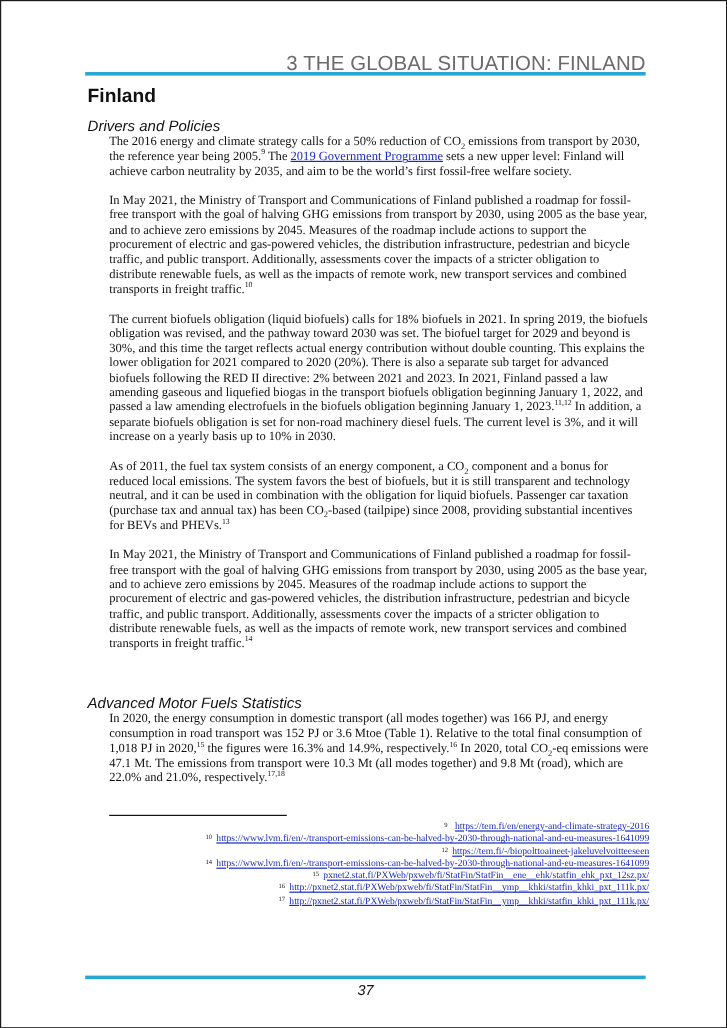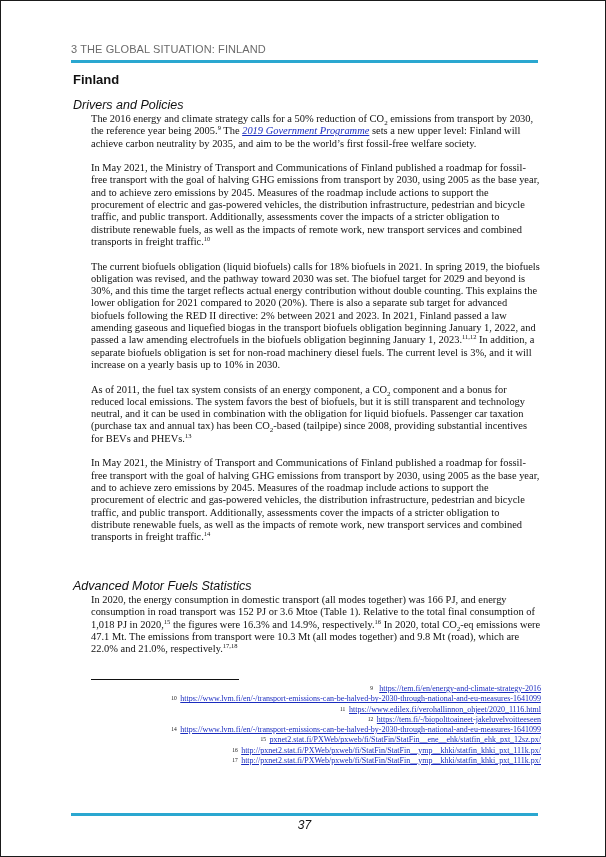--- a/index.html
+++ b/index.html
@@ -3,44 +3,44 @@
 <meta charset="utf-8">
 <style>
   html, body { margin: 0; padding: 0; background: #ffffff; }
   body { width: 606px; height: 857px; position: relative; overflow: hidden; }
   .page {
     position: absolute; left: 0; top: 0; width: 604px; height: 855px;
     border: 1px solid #1a1a1a; background: #fff;
   }
   .running-head {
     position: absolute; left: 70px; width: 467px; top: 42px;
-    text-align: left; font-family: "Liberation Sans", sans-serif;
-    font-size: 11px; color: #6b6b6b; letter-spacing: 0.1px;
+    text-align: right; font-family: "Liberation Sans", sans-serif;
+    font-size: 17px; color: #6b6b6b; letter-spacing: 0.1px;
   }
   .rule {
     position: absolute; left: 70px; width: 467px; height: 3px; background: #2aa7d0;
   }
   .rule.top { top: 59px; }
   .rule.bottom { top: 812px; }
   .h1 {
     position: absolute; left: 72px; top: 71px;
-    font-family: "Liberation Sans", sans-serif; font-weight: bold; font-size: 13px; color: #111;
+    font-family: "Liberation Sans", sans-serif; font-weight: bold; font-size: 16px; color: #111;
   }
   .h2 {
     position: absolute; left: 72px;
     font-family: "Liberation Sans", sans-serif; font-style: italic; font-size: 12.5px; color: #111;
   }
   .body-text {
     position: absolute; left: 90px; width: 450px;
     font-family: "Liberation Serif", serif; font-size: 10.45px; line-height: 12.3px; color: #111;
   }
   .body-text p { margin: 0 0 12.3px 0; }
   sup { font-size: 6.5px; line-height: 0; vertical-align: super; }
   sub { font-size: 7px; line-height: 0; vertical-align: sub; }
-  a.link { color: #1a2bbf; text-decoration: underline; font-style: italic; }
+  a.link { color: #1a2bbf; text-decoration: underline; }
   .fn-rule {
     position: absolute; left: 90px; top: 678px; width: 148px; height: 1px; background: #111;
   }
   .footnotes {
     position: absolute; left: 90px; top: 683px; width: 450px;
     font-family: "Liberation Serif", serif; font-size: 8px; line-height: 10.3px; color: #111;
   }
   .fn { display: flex; white-space: nowrap; justify-content: flex-end; }
   .fn-num { width: 9px; font-size: 5.5px; line-height: 8px; vertical-align: top; flex: 0 0 9px; }
   .fn-text { color: #111; }
@@ -85,24 +85,20 @@
   <div class="footnotes">
     <div class="fn">
         <span class="fn-num">9</span>
         <span class="fn-text"><a>https://tem.fi/en/energy-and-climate-strategy-2016</a></span>
       </div>
     <div class="fn">
         <span class="fn-num">10</span>
         <span class="fn-text"><a>https://www.lvm.fi/en/-/transport-emissions-can-be-halved-by-2030-through-national-and-eu-measures-1641099</a></span>
       </div>
     <div class="fn">
-        <span class="fn-num">11</span>
-        <span class="fn-text"><a>https://www.edilex.fi/verohallinnon_ohjeet/2020_1116.html</a></span>
-      </div>
-    <div class="fn">
         <span class="fn-num">12</span>
         <span class="fn-text"><a>https://tem.fi/-/biopolttoaineet-jakeluvelvoitteeseen</a></span>
       </div>
     <div class="fn">
         <span class="fn-num">14</span>
         <span class="fn-text"><a>https://www.lvm.fi/en/-/transport-emissions-can-be-halved-by-2030-through-national-and-eu-measures-1641099</a></span>
       </div>
     <div class="fn">
         <span class="fn-num">15</span>
         <span class="fn-text"><a>pxnet2.stat.fi/PXWeb/pxweb/fi/StatFin/StatFin__ene__ehk/statfin_ehk_pxt_12sz.px/</a></span>

